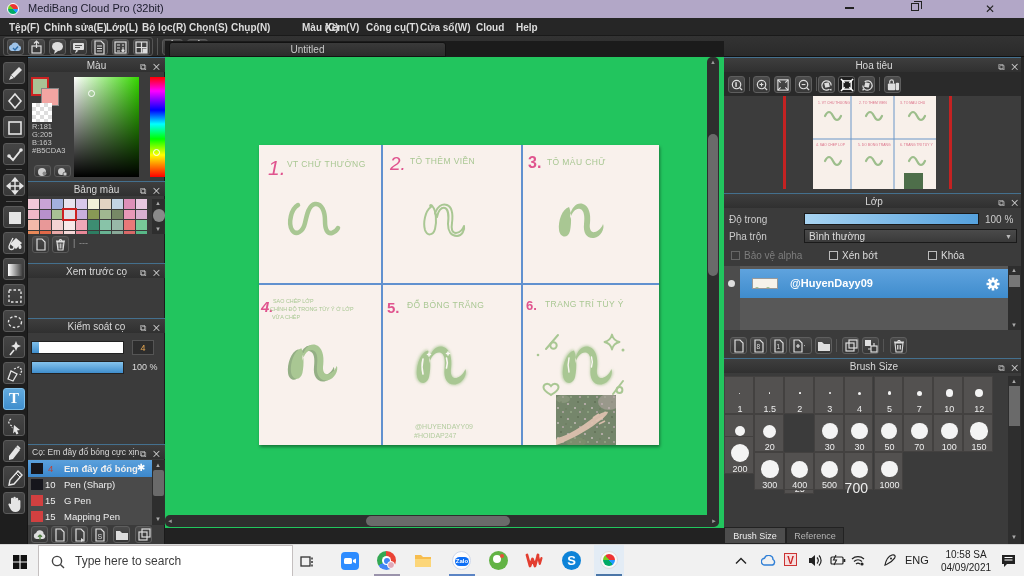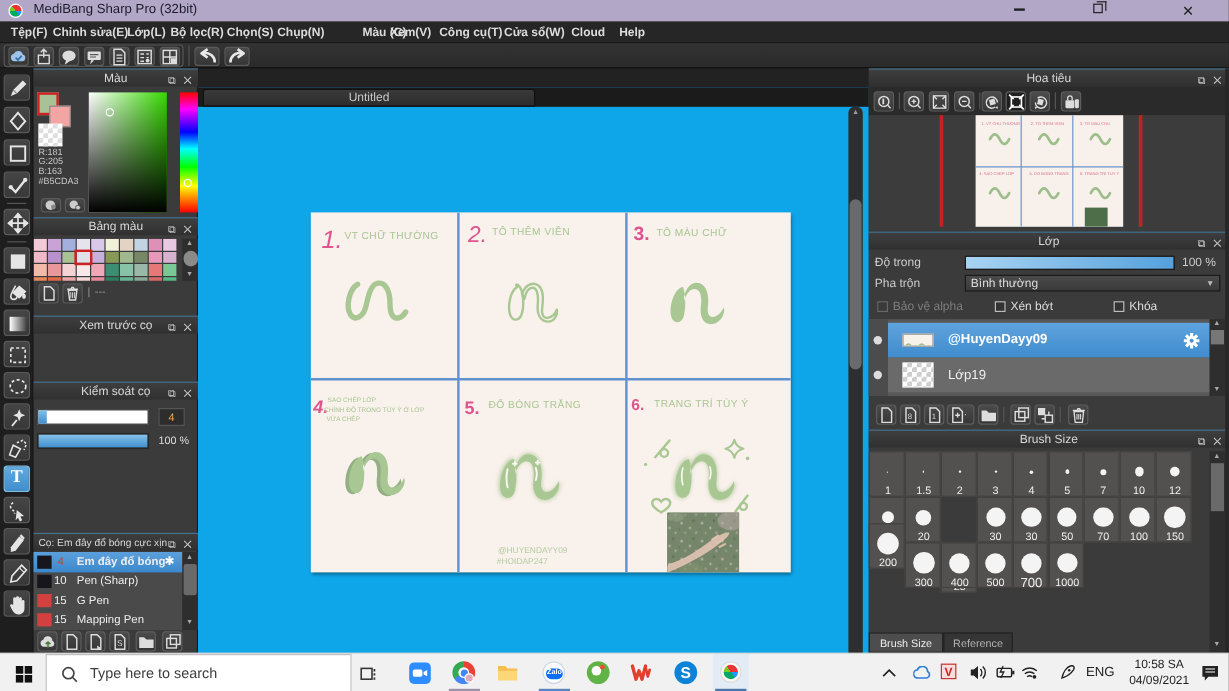--- a/index.html
+++ b/index.html
@@ -27,40 +27,40 @@
 .tool { left:3px; width:22px; height:22px; background:linear-gradient(#454545,#383838); border:1px solid #5a5a5a; border-radius:3px; color:#e5e5e5; }
 .tool svg { position:absolute; left:2px; top:2px; }
 .tool.active { background:linear-gradient(#62aade,#3f8ecd); border-color:#7fc0ea; }
 
 
 #leftpanels { left:28px; top:57px; width:137px; height:487px; background:#3b3b3b; border-right:1px solid #1b1b1b; }
 .phead { left:0; width:137px; height:15px; background:linear-gradient(#3e3e3e,#303030); border-top:1px solid #44708e; color:#d8d8d8; font-size:10px; text-align:center; line-height:15px; }
 .phicons { position:absolute; right:3px; top:2px; width:22px; height:11px; color:#cfcfcf; font-size:9px; letter-spacing:2px;}
 
 
-#workspace { left:165px; top:73px; width:559px; height:487px; background:#0ea5e9; }
+#workspace { left:165px; top:41px; width:559px; height:487px; background:#22c55e; }
 #tabbar { left:0; top:0; width:559px; height:16px; background:#1b1b1b; }
 #tab { left:4px; top:1px; width:277px; height:15px; background:linear-gradient(#3a3a3a,#2c2c2c); border:1px solid #121212; border-radius:3px 3px 0 0; color:#c8c8c8; font-size:10px; text-align:center; line-height:14px;}
 #canvas { left:94px; top:104px; width:400px; height:300px; background:#f9f1ec; box-shadow:1px 2px 3px rgba(0,0,0,.4);}
 
 
 #rightpanels { left:724px; top:57px; width:300px; height:487px; background:#3b3b3b; }
 .rphead { left:0; width:300px; height:15px; background:linear-gradient(#3e3e3e,#303030); border-top:1px solid #44708e; color:#d8d8d8; font-size:10px; text-align:center; line-height:15px;}
 .rphicons { position:absolute; right:4px; top:2px; color:#cfcfcf; font-size:9px; letter-spacing:2px;}
 
 
 #taskbar { left:0; top:544px; width:1024px; height:32px; background:#f1f1f1; border-top:1px solid #d8d8d8; }
 </style>
 </head>
 <body>
 <div id="app">
 
   <div id="titlebar" class="abs">
     <div class="ticon abs"></div>
-    <div class="ttext abs">MediBang Sharp Pro (32bit)</div>
+    <div class="ttext abs">MediBang Cloud Pro (32bit)</div>
     <div class="winbtn abs" style="left:845px; top:7px; width:9px; height:1.5px; background:#222;"></div>
     <div class="winbtn abs" style="left:911px; top:3px; width:8px; height:8px; border:1.2px solid #222;"></div>
     <div class="winbtn abs" style="left:914px; top:1px; width:8px; height:8px; border:1.2px solid #222; border-left:none; border-bottom:none;"></div>
     <div class="winbtn abs" style="left:985px; top:2px; font-size:12px;">✕</div>
   </div>
 
   <div id="menubar" class="abs">
     <span style="left:9px;">Tệp(F)</span>
     <span style="left:44px;">Chỉnh sửa(E)</span>
     <span style="left:106px;">Lớp(L)</span>
@@ -617,26 +617,20 @@
         <svg class="abs" style="left:262px; top:8px;" width="14" height="14" viewBox="0 0 14 14">
             <g fill="#fff">
               <circle cx="7" cy="7" r="4"></circle>
               <g stroke="#fff" stroke-width="2.6">
                 <path d="M7 0.5v13M0.5 7h13M2.4 2.4l9.2 9.2M11.6 2.4l-9.2 9.2"></path>
               </g>
             </g>
             <circle cx="7" cy="7" r="1.7" fill="#4a93d2"></circle>
           </svg>
       </div>
-      <div class="abs" style="left:0; top:32px; width:284px; height:29px;">
-        <div class="abs" style="left:16px; top:0; width:268px; height:29px; background:#6a6a6a;"></div>
-        <div class="abs" style="left:4px; top:11px; width:7px; height:7px; border-radius:50%; background:#ddd;"></div>
-        <div class="abs" style="left:28px; top:4px; width:26px; height:21px; background:#fff; background-image:linear-gradient(45deg,#ccc 25%,transparent 25%,transparent 75%,#ccc 75%),linear-gradient(45deg,#ccc 25%,transparent 25%,transparent 75%,#ccc 75%); background-size:8px 8px; background-position:0 0,4px 4px;"></div>
-        <div class="abs" style="left:66px; top:9px; color:#eee; font-size:11px;">Lớp19</div>
-      </div>
     </div>
     <div class="abs" style="left:284px; top:209px; width:13px; height:64px; background:#2e2e2e;">
       <div class="abs" style="left:3px; top:1px; color:#aaa; font-size:6px;">▲</div>
       <div class="abs" style="left:1px; top:9px; width:11px; height:12px; background:#777;"></div>
       <div class="abs" style="left:3px; top:56px; color:#aaa; font-size:6px;">▼</div>
     </div>
     <div id="layertools" class="abs" style="left:0; top:278px; width:300px; height:22px;">
         <div class="abs" style="left:6px; top:2px; width:17px; height:17px; background:linear-gradient(#4a4a4a,#363636); border:1px solid #5e5e5e; border-radius:3px;">
           <svg width="14" height="14" viewBox="0 0 14 14" style="position:absolute;left:1px;top:1px;">
             <path d="M3 1h5l3 3v9H3z" fill="none" stroke="#ddd" stroke-width="1.2"></path>
@@ -774,21 +768,21 @@
         <div class="abs" style="left:59.8px; top:76px; width:29.9px; height:38px; background:#535150; border:1px solid #434140;">
           <div class="abs" style="left:6.449999999999999px; top:7.5px; width:17px; height:17px; border-radius:50%; background:#f4f4f4;"></div>
           <div class="abs" style="left:0; top:27px; width:29.9px; text-align:center; color:#eee; font-size:9px;">400</div>
         </div>
         <div class="abs" style="left:89.69999999999999px; top:76px; width:29.9px; height:38px; background:#535150; border:1px solid #434140;">
           <div class="abs" style="left:6.449999999999999px; top:7.5px; width:17px; height:17px; border-radius:50%; background:#f4f4f4;"></div>
           <div class="abs" style="left:0; top:27px; width:29.9px; text-align:center; color:#eee; font-size:9px;">500</div>
         </div>
         <div class="abs" style="left:119.6px; top:76px; width:29.9px; height:38px; background:#535150; border:1px solid #434140;">
           <div class="abs" style="left:6.449999999999999px; top:7.5px; width:17px; height:17px; border-radius:50%; background:#f4f4f4;"></div>
-          <div class="abs" style="left:0; top:27px; width:29.9px; text-align:center; color:#eee; font-size:11px;">700</div>
+          <div class="abs" style="left:0; top:27px; width:29.9px; text-align:left; color:#eee; font-size:14px;">700</div>
         </div>
         <div class="abs" style="left:149.5px; top:76px; width:29.9px; height:38px; background:#535150; border:1px solid #434140;">
           <div class="abs" style="left:6.699999999999999px; top:7.75px; width:16.5px; height:16.5px; border-radius:50%; background:#f4f4f4;"></div>
           <div class="abs" style="left:0; top:27px; width:29.9px; text-align:center; color:#eee; font-size:9px;">1000</div>
         </div>
       </div>
     <div class="abs" style="left:284px; top:319px; width:13px; height:168px; background:#2e2e2e;">
       <div class="abs" style="left:3px; top:2px; color:#aaa; font-size:6px;">▲</div>
       <div class="abs" style="left:1px; top:10px; width:11px; height:40px; background:#6a6a6a;"></div>
       <div class="abs" style="left:3px; top:158px; color:#aaa; font-size:6px;">▼</div>

